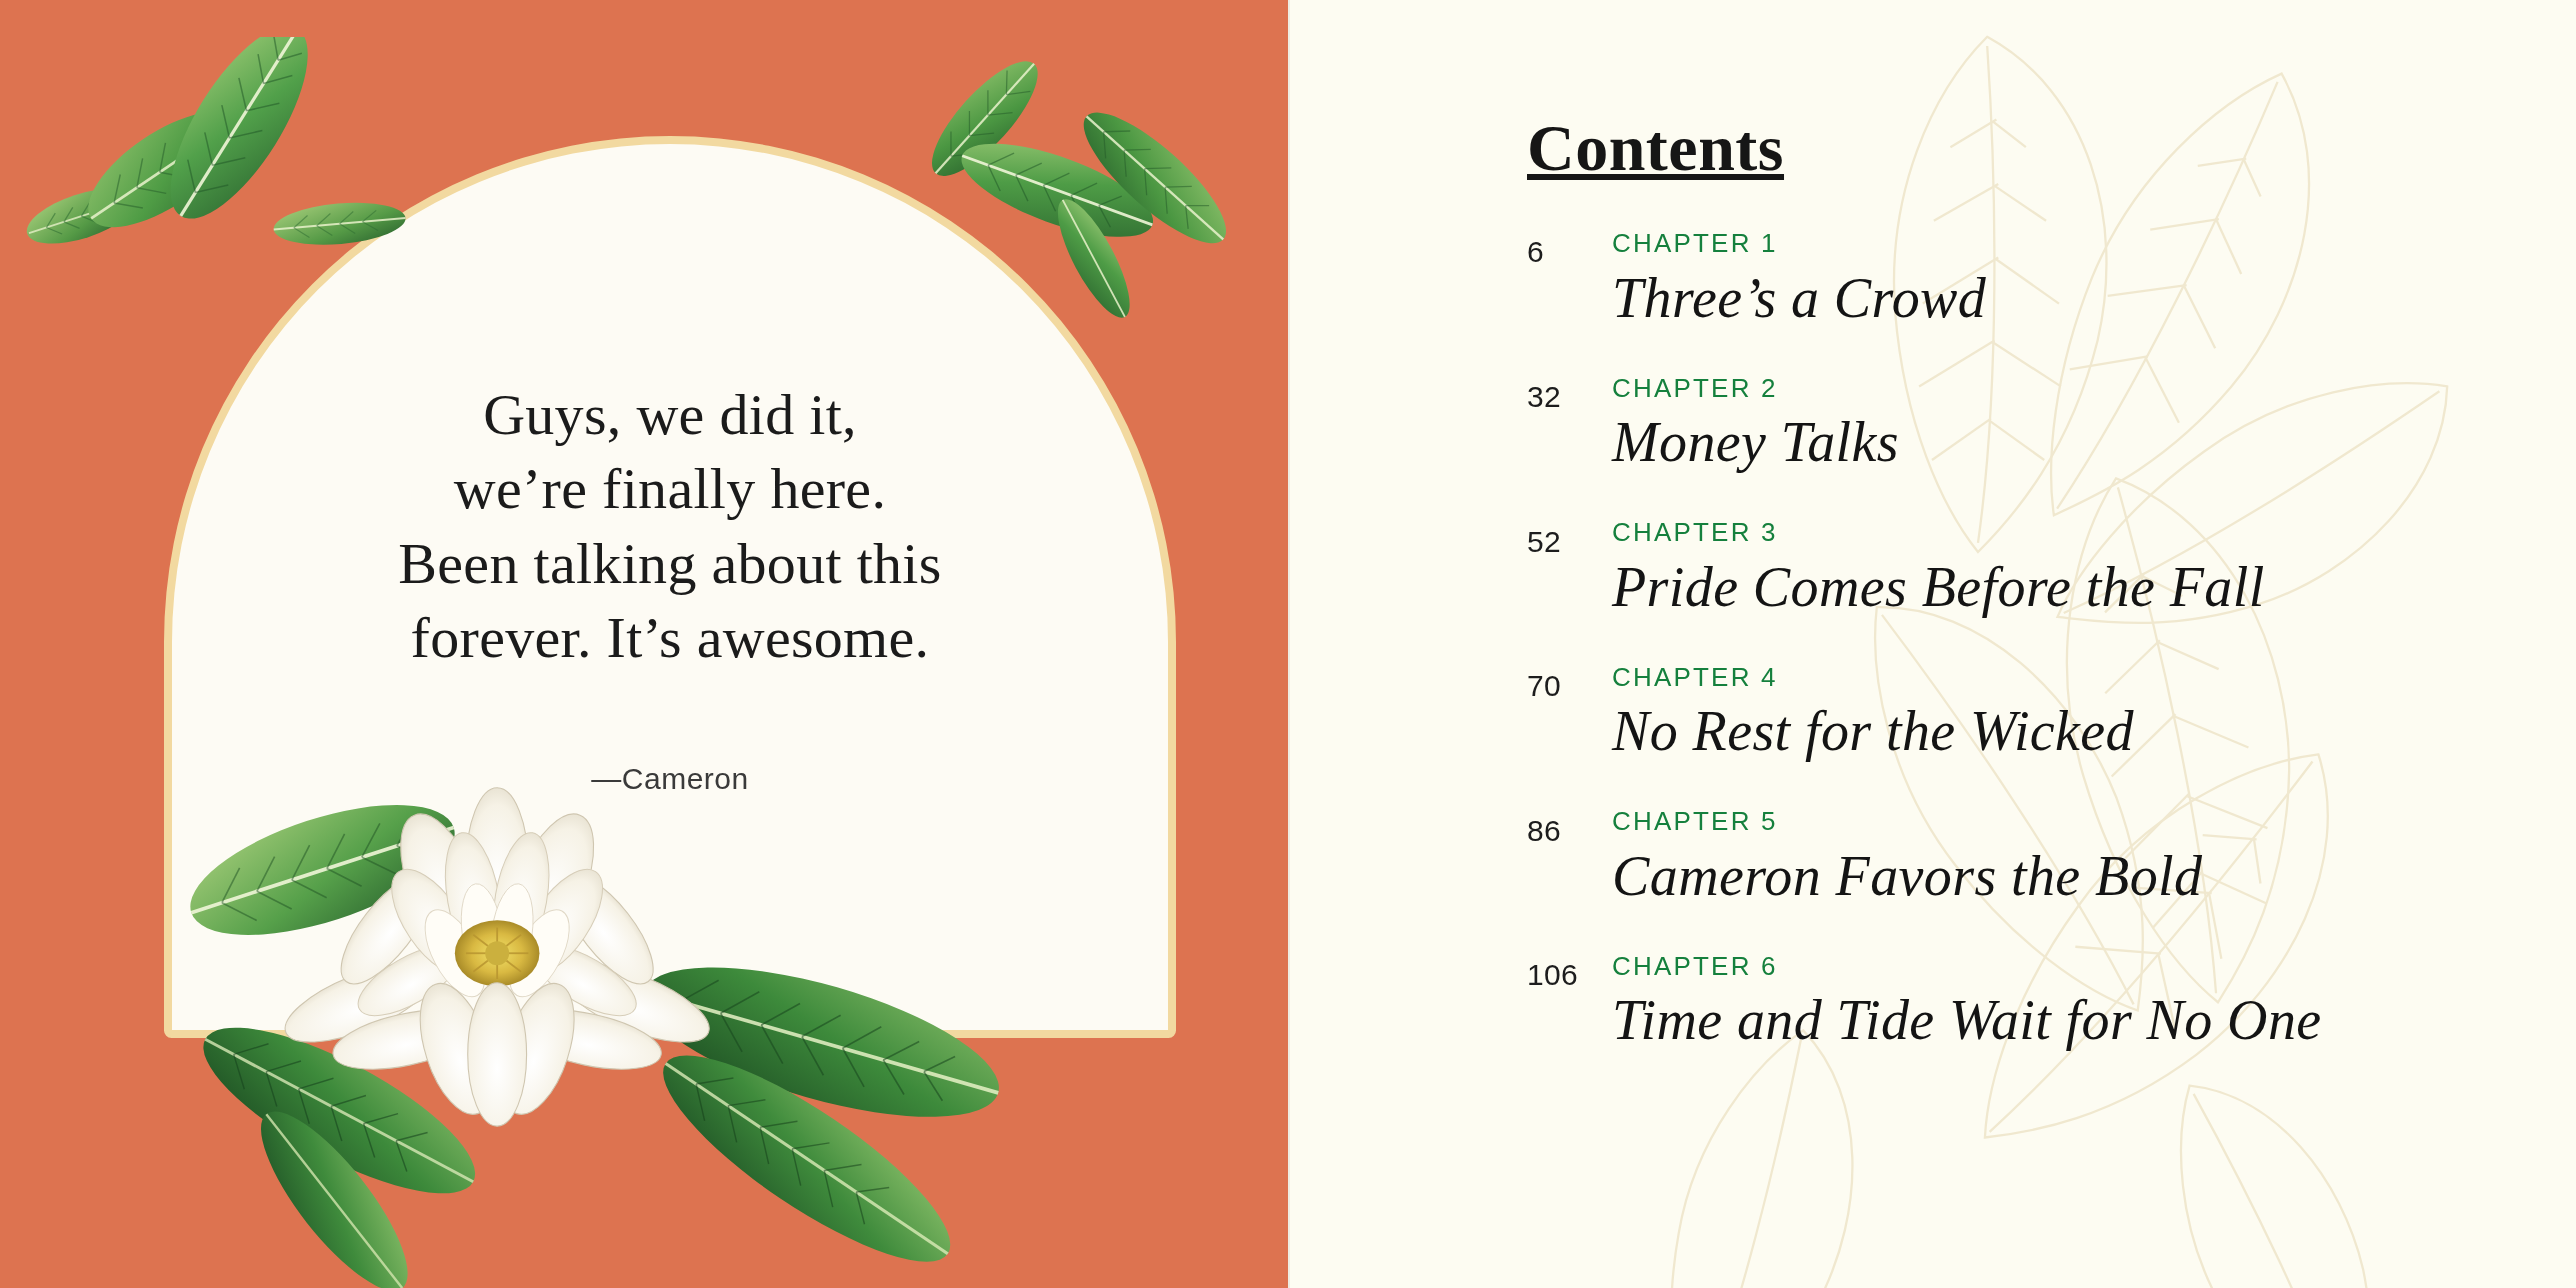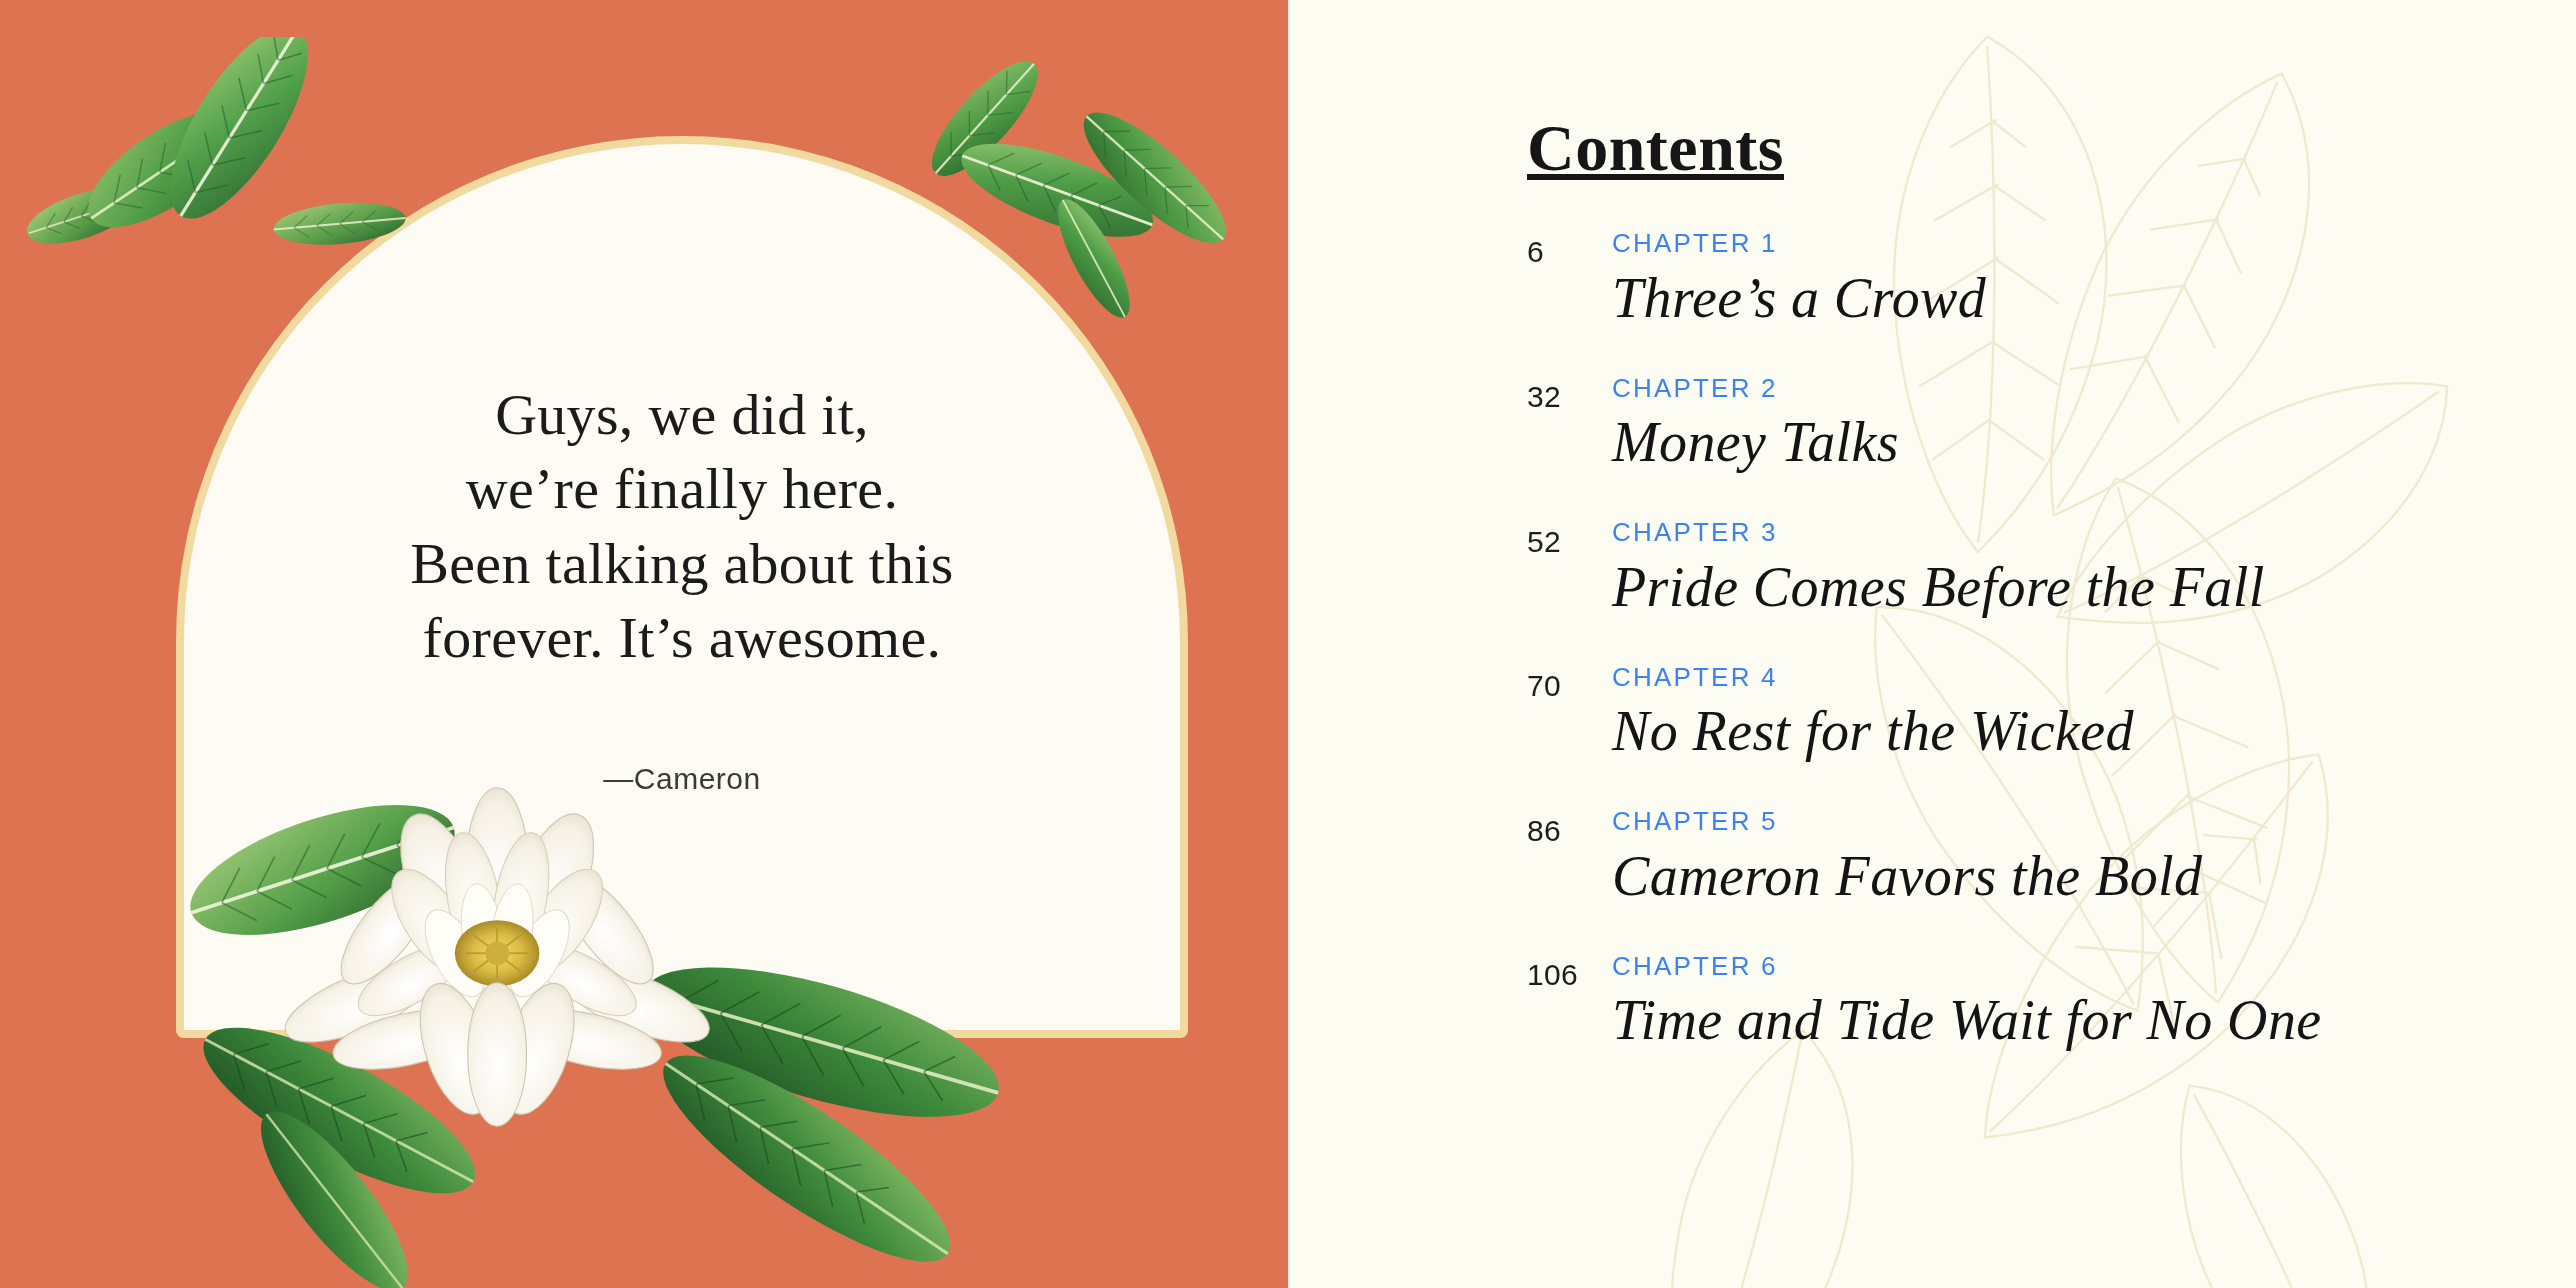--- a/index.html
+++ b/index.html
@@ -24,21 +24,21 @@
   .left-page {
     position: relative;
     width: 1288px;
     height: 1288px;
     background: #dd7350;
     overflow: hidden;
   }
 
   .arch-frame {
     position: absolute;
-    left: 176px;
+    left: 164px;
     top: 136px;
     width: 1012px;
     height: 902px;
     border: 8.3px solid #f2d9a0;
     border-radius: 506px 506px 7.4px 7.4px;
     background: #fdfbf4;
     box-sizing: border-box;
     z-index: 2;
   }
   .arch-inner {
@@ -134,21 +134,21 @@
     padding-top: 7.4px;
     letter-spacing: 0.3px;
   }
   .toc-body {
     flex: 1 1 auto;
   }
   .toc-label {
     font-family: "Liberation Sans", sans-serif;
     font-size: 26px;
     letter-spacing: 2.2px;
-    color: #3b82f6;
+    color: #15803d;
     text-transform: uppercase;
     display: block;
     margin-bottom: 5.5px;
   }
   .toc-chapter-title {
     font-family: "Liberation Serif", serif;
     font-style: italic;
     font-size: 56px;
     color: #141414;
     display: block;

